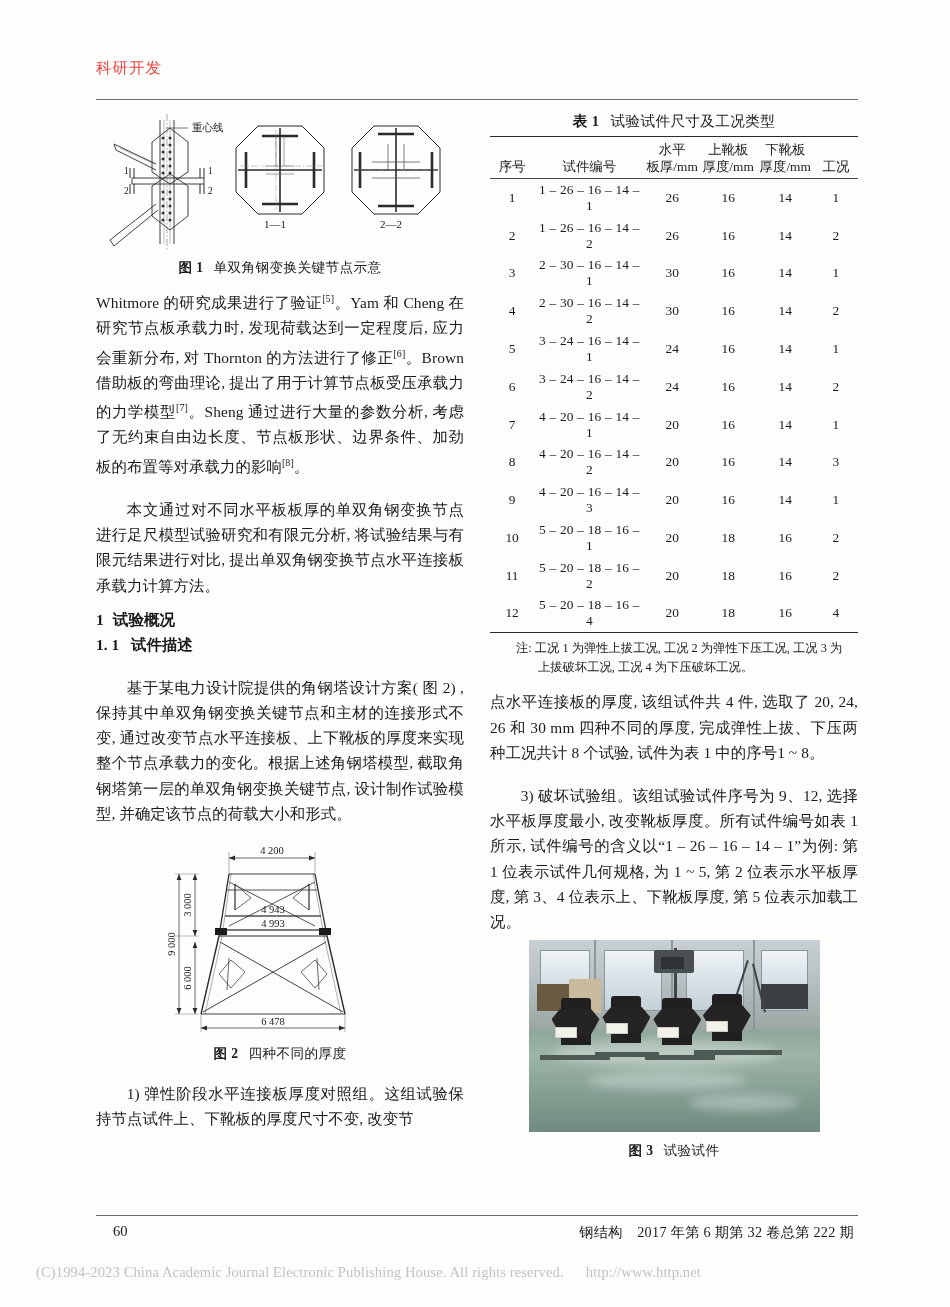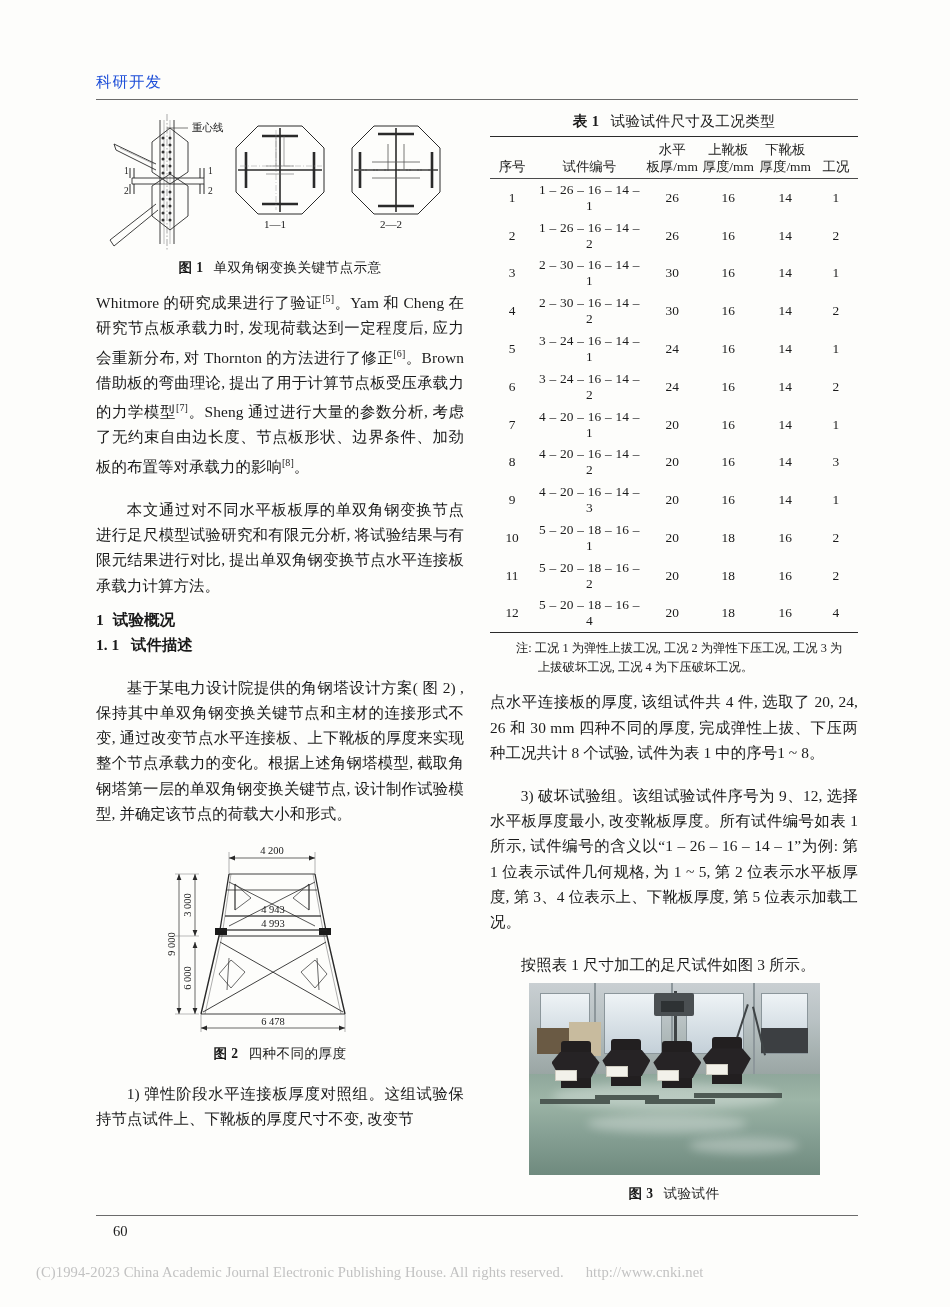--- a/index.html
+++ b/index.html
@@ -7,22 +7,22 @@
     width: 950px; height: 1307px;
     background: #fdfdfb;
     font-family: "Liberation Serif", "DejaVu Serif", serif;
     color: #1a1a1a;
     overflow: hidden;
   }
   .page { position: relative; width: 950px; height: 1307px; }
 
   
   .runhead {
-    position: absolute; left: 96px; top: 72px; width: 760px;
-    font-size: 15.5px; letter-spacing: 1px; color: #1d4ed8;
+    position: absolute; left: 96px; top: 58px; width: 760px;
+    font-size: 15.5px; letter-spacing: 1px; color: #ef4444;
   }
   .runhead-rule {
     position: absolute; left: 96px; top: 99px; width: 762px;
     height: 1px; background: #6b6b6b;
   }
 
   
   .col { position: absolute; top: 112px; width: 368px; }
   .col-left { left: 96px; }
   .col-right { left: 490px; }
@@ -494,21 +494,20 @@
         </tbody>
     </table>
 
     <div class="tbl-note">
       <span class="hang">注: 工况 1 为弹性上拔工况, 工况 2 为弹性下压工况, 工况 3 为</span>
       <span class="hang2">上拔破坏工况, 工况 4 为下压破坏工况。</span>
     </div>
 
     <p class="body" style="margin-top:13px;">点水平连接板的厚度, 该组试件共 4 件, 选取了 20, 24, 26 和 30 mm 四种不同的厚度, 完成弹性上拔、下压两种工况共计 8 个试验, 试件为表 1 中的序号1 ~ 8。</p>
     <p class="body indent">3) 破坏试验组。该组试验试件序号为 9、12, 选择水平板厚度最小, 改变靴板厚度。所有试件编号如表 1 所示, 试件编号的含义以“1 – 26 – 16 – 14 – 1”为例: 第 1 位表示试件几何规格, 为 1 ~ 5, 第 2 位表示水平板厚度, 第 3、4 位表示上、下靴板厚度, 第 5 位表示加载工况。</p>
-    <p class="body indent">按照表 1 尺寸加工的足尺试件如图 3 所示。</p>
 
     <div class="figbox">
       <div class="photo">
         <div class="ph-wall"></div>
         <div class="ph-win" style="left:4%;width:17%;"></div>
         <div class="ph-win" style="left:26%;width:20%;"></div>
         <div class="ph-win" style="left:54%;width:20%;"></div>
         <div class="ph-win" style="left:80%;width:16%;"></div>
         <div class="ph-mull" style="left:22.5%;"></div>
         <div class="ph-mull" style="left:49%;"></div>
@@ -540,17 +539,18 @@
       </div>
       <div class="figcap" style="margin-top:10px;">
         <span class="lbl">图 3</span><span>试验试件</span>
       </div>
     </div>
 
   </div>
 
   <div class="foot-rule"></div>
   <div class="pageno">60</div>
+  <div class="journal">钢结构　2017 年第 6 期第 32 卷总第 222 期</div>
   <div class="copyright">
-    <span>(C)1994-2023 China Academic Journal Electronic Publishing House. All rights reserved.</span><span class="url">http://www.cnki.net</span>
+    <span>(C)1994-2023 China Academic Journal Electronic Publishing House. All rights reserved.</span><span class="url">http://www.http.net</span>
   </div>
 
 </div>
 
 </body></html>

